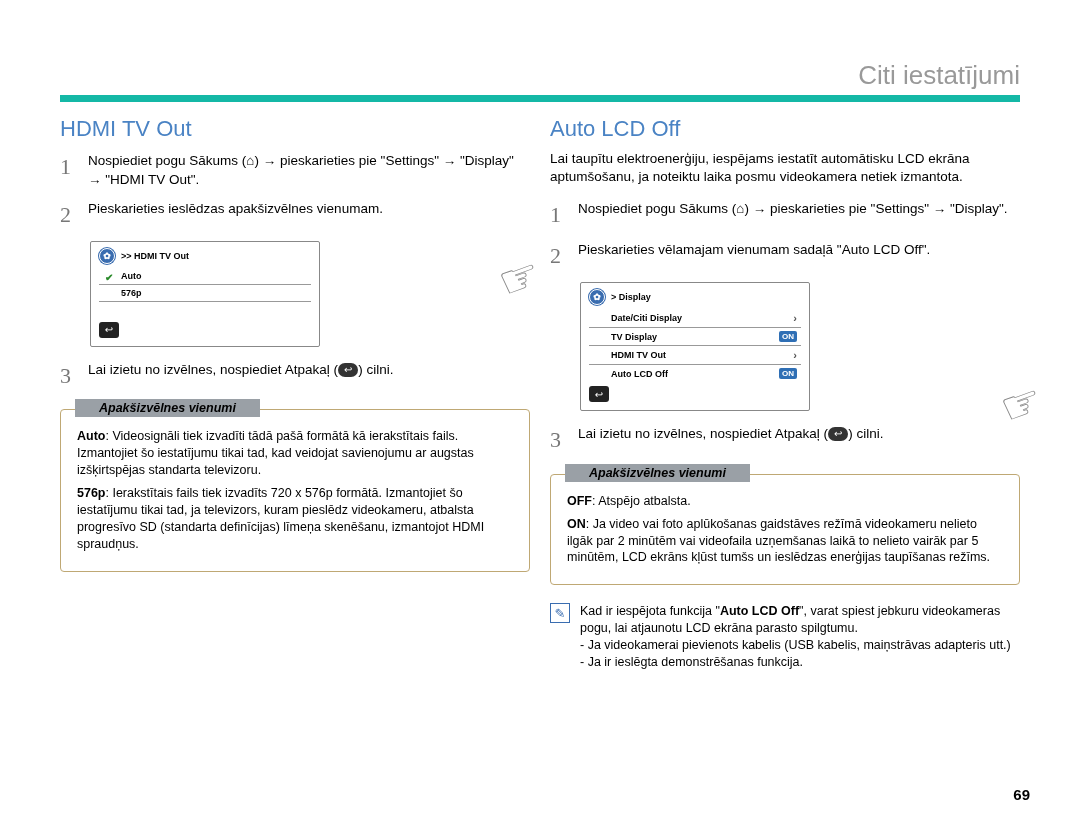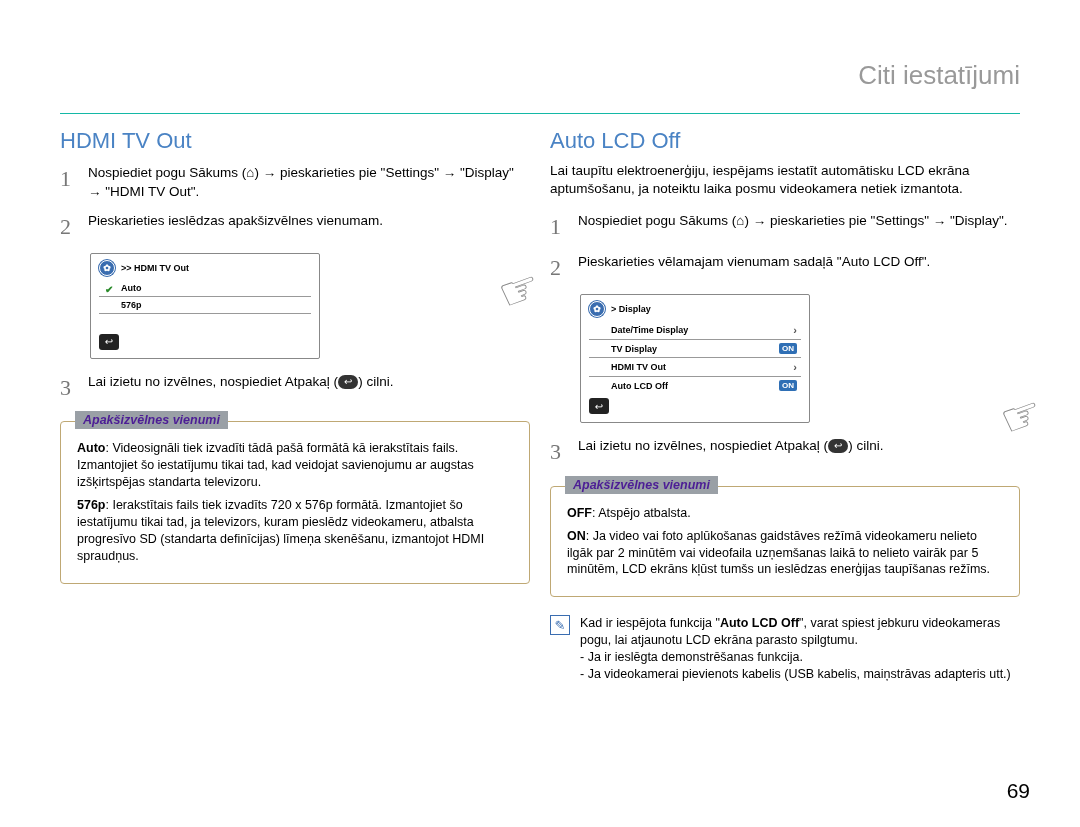--- a/index.html
+++ b/index.html
@@ -11,22 +11,22 @@
     position: relative;
     color: #000;
   }
   .page {
     padding: 60px 60px 30px 60px;
   }
   .page-header {
     text-align: right;
     font-size: 26px;
     color: #999;
-    border-bottom: 1px solid #14b8a6;
-    padding-bottom: 22px;
+    border-bottom: 7px solid #14b8a6;
+    padding-bottom: 4px;
     margin-bottom: 14px;
   }
   .columns {
     display: flex;
     gap: 20px;
   }
   .col { flex: 1; }
   .section-title {
     color: #4a83c4;
     font-size: 22px;
@@ -137,25 +137,25 @@
     border-radius: 4px;
     padding: 18px 16px 12px 16px;
     position: relative;
     margin: 18px 0;
     font-size: 12.5px;
   }
   .subbox .tab {
     position: absolute;
     top: -11px; left: 14px;
     background: #9aa0a6;
-    color: #4c1d95;
+    color: #000000;
     font-size: 12.5px;
     font-weight: bold;
     font-style: italic;
-    padding: 2px 8px;
+    padding: 2px 24px;
     text-align: center;
   }
   .subitem { margin-bottom: 6px; line-height: 1.35; }
   .subitem .lbl { font-weight: bold; }
   .note {
     display: flex;
     gap: 10px;
     font-size: 12.5px;
     line-height: 1.35;
     margin-top: 10px;
@@ -164,22 +164,22 @@
     width: 20px; height: 20px;
     border: 1px solid #3a6db0;
     color: #3a6db0;
     display: flex; align-items:center; justify-content:center;
     font-size: 13px;
     flex-shrink:0;
   }
   .pagenum {
     position: absolute;
     bottom: 24px; right: 50px;
-    font-size: 21px;
-    font-weight: normal;
+    font-size: 15px;
+    font-weight: bold;
   }
 </style>
 </head>
 <body>
 
 <div class="page">
   <div class="page-header">Citi iestatījumi</div>
 
   <div class="columns">
 
@@ -253,21 +253,21 @@
         </div>
       </div>
 
       <div class="miniui">
         <div class="frame">
           <div class="titlebar">
             <span class="gearcircle">✿</span>
             <span>&gt; Display</span>
           </div>
           <div class="row">
-              <span>Date/Time Display</span>
+              <span>Date/Citi Display</span>
               <span class="chev">›</span>
             </div>
           <div class="row">
               <span>TV Display</span>
               <span class="onbadge">ON</span>
             </div>
           <div class="row">
               <span>HDMI TV Out</span>
               <span class="chev">›</span>
             </div>
@@ -290,21 +290,21 @@
       <div class="subbox">
         <div class="tab">Apakšizvēlnes vienumi</div>
         <div class="subitem"><span class="lbl">OFF</span><span>: Atspējo atbalsta.</span></div>
         <div class="subitem"><span class="lbl">ON</span><span>: Ja video vai foto aplūkošanas gaidstāves režīmā videokameru nelieto ilgāk par 2 minūtēm vai videofaila uzņemšanas laikā to nelieto vairāk par 5 minūtēm, LCD ekrāns kļūst tumšs un ieslēdzas enerģijas taupīšanas režīms.</span></div>
       </div>
 
       <div class="note">
         <div class="noteicon">✎</div>
         <div>
           <div><span>Kad ir iespējota funkcija "</span><b>Auto LCD Off</b><span>", varat spiest jebkuru videokameras pogu, lai atjaunotu LCD ekrāna parasto spilgtumu.</span></div>
+          <div>- Ja videokamerai pievienots kabelis (USB kabelis, maiņstrāvas adapteris utt.)</div>
           <div>- Ja ir ieslēgta demonstrēšanas funkcija.</div>
-          <div>- Ja videokamerai pievienots kabelis (USB kabelis, maiņstrāvas adapteris utt.)</div>
         </div>
       </div>
     </div>
   </div>
 
   <div class="pagenum">69</div>
 </div>
 
 </body></html>

